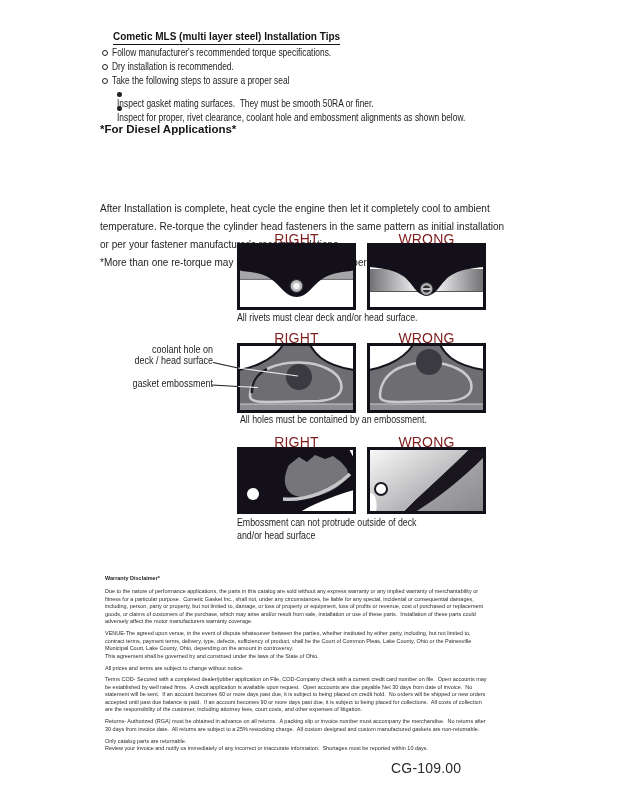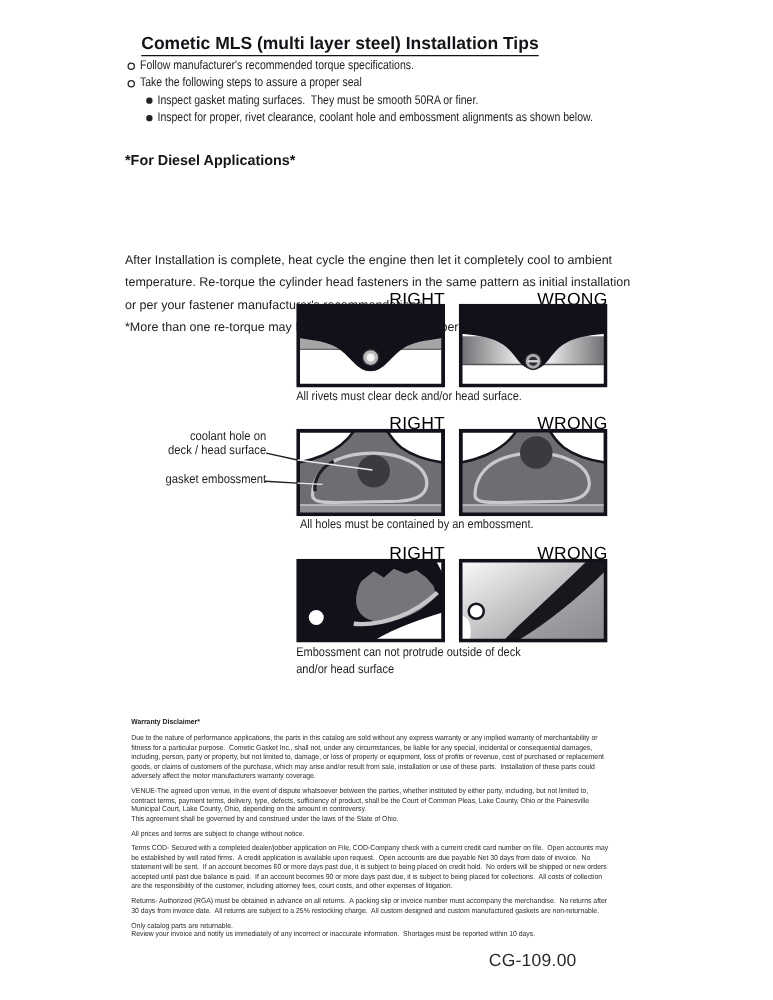--- a/index.html
+++ b/index.html
@@ -5,37 +5,37 @@
   html,body { margin:0; padding:0; background:#e8e8e8; }
   .page {
     position:relative; width:618px; height:800px; background:#ffffff;
     font-family:"Liberation Sans", sans-serif; color:#1f1f23; overflow:hidden;
     margin:0 auto;
   }
   .abs { position:absolute; }
   
   .t { font-size:10px; line-height:14px; white-space:pre; transform:scaleX(0.84); transform-origin:0 0; color:#232327; }
   .title {
-    font-size:14px; font-weight:bold; white-space:pre; color:#141418;
+    font-size:10px; font-weight:bold; white-space:pre; color:#141418;
     transform:scaleX(0.72); transform-origin:0 0;
     border-bottom:1.6px solid #141418; padding-bottom:2px;
   }
   .h2 { font-size:11.5px; font-weight:bold; white-space:pre; transform:scaleX(0.84); transform-origin:0 0; color:#141418;text-align:center; }
   .bullets { left:102px; top:46px; }
   .brow { display:flex; align-items:flex-start; height:14px;text-align:center; }
   .brow .dot-o {
     width:4px; height:4px; border:1.1px solid #232327; border-radius:50%;
     margin:4px 4px 0 0; flex:none;
   }
   .brow .dot-f {
     width:4.5px; height:4.5px; background:#232327; border-radius:50%;
     margin:4px 4px 0 0; flex:none;
   }
-  .brow.sub { padding-left:15px; }
-  .dg-head { width:119px; text-align:right; font-size:14px; color:#000000; letter-spacing:0.2px; }
+  .brow.sub { padding-left:15px;flex-direction:column; }
+  .dg-head { width:119px; text-align:center; font-size:14px; color:#7f1d1d; letter-spacing:0.2px; }
   .caption { font-size:10px; line-height:12.5px; white-space:pre; transform:scaleX(0.88); transform-origin:0 0; color:#1f1f23; }
   .dlabel { font-size:10px; line-height:11px; white-space:pre; text-align:right;
             transform:scaleX(0.9); transform-origin:100% 0; color:#1f1f23; }
   .fineprint { left:105px; top:575px; width:440px; }
   .fp { font-size:5.9px; line-height:7.45px; white-space:pre; transform:scaleX(0.93);
         transform-origin:0 0; color:#2a2a2e; margin:0 0 4.5px 0; }
   .fp-h { font-weight:bold; margin-bottom:6px; color:#1c1c20; }
   .pageno { font-size:14px; color:#2b2b2f; letter-spacing:0.2px; }
   svg { display:block; }
 </style>
@@ -45,20 +45,24 @@
 <div class="page">
 
   <div class="abs" style="left:113px; top:26px;">
     <span class="title">Cometic MLS (multi layer steel) Installation Tips</span>
   </div>
 
   <div class="abs bullets">
     <div class="brow">
       <span class="dot-o"></span>
       <span class="t">Follow manufacturer's recommended torque specifications.</span>
+    </div>
+    <div class="brow">
+      <span class="dot-o"></span>
+      <span class="t">Dry installation is recommended.</span>
     </div>
     <div class="brow">
       <span class="dot-o"></span>
       <span class="t">Take the following steps to assure a proper seal</span>
     </div>
     <div class="brow sub">
       <span class="dot-f"></span>
       <span class="t">Inspect gasket mating surfaces.  They must be smooth 50RA or finer.</span>
     </div>
     <div class="brow sub">

